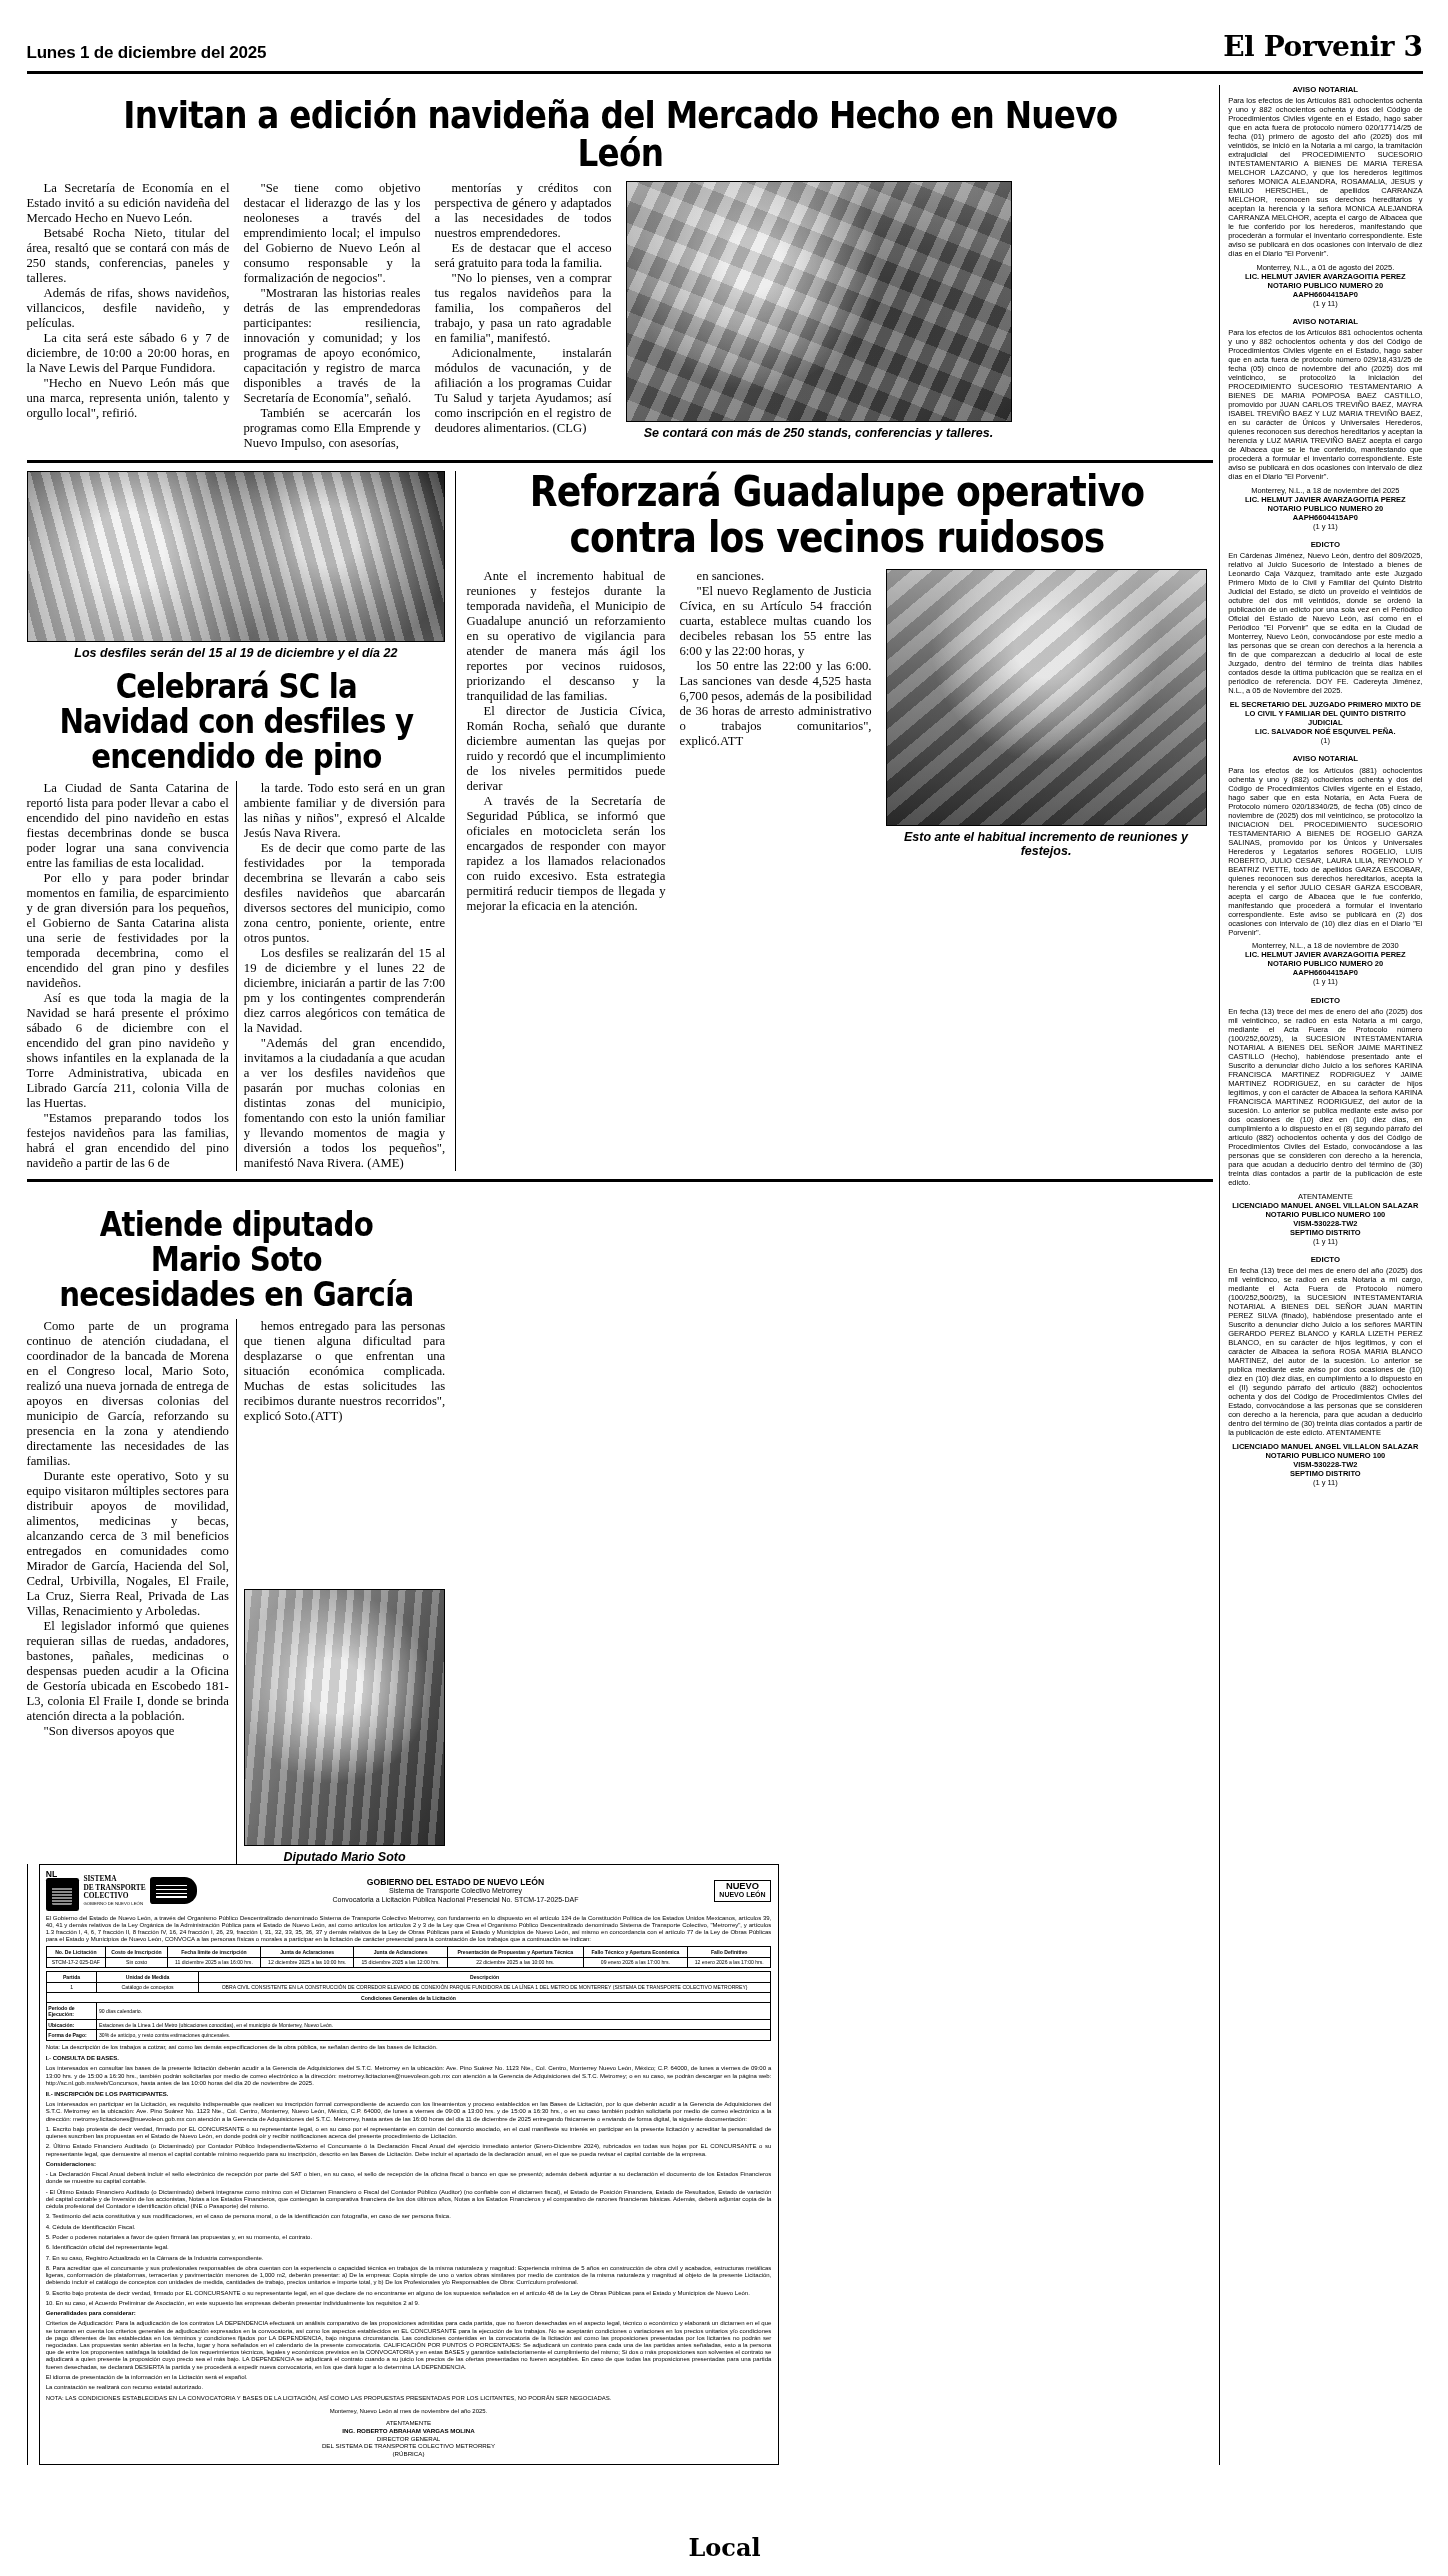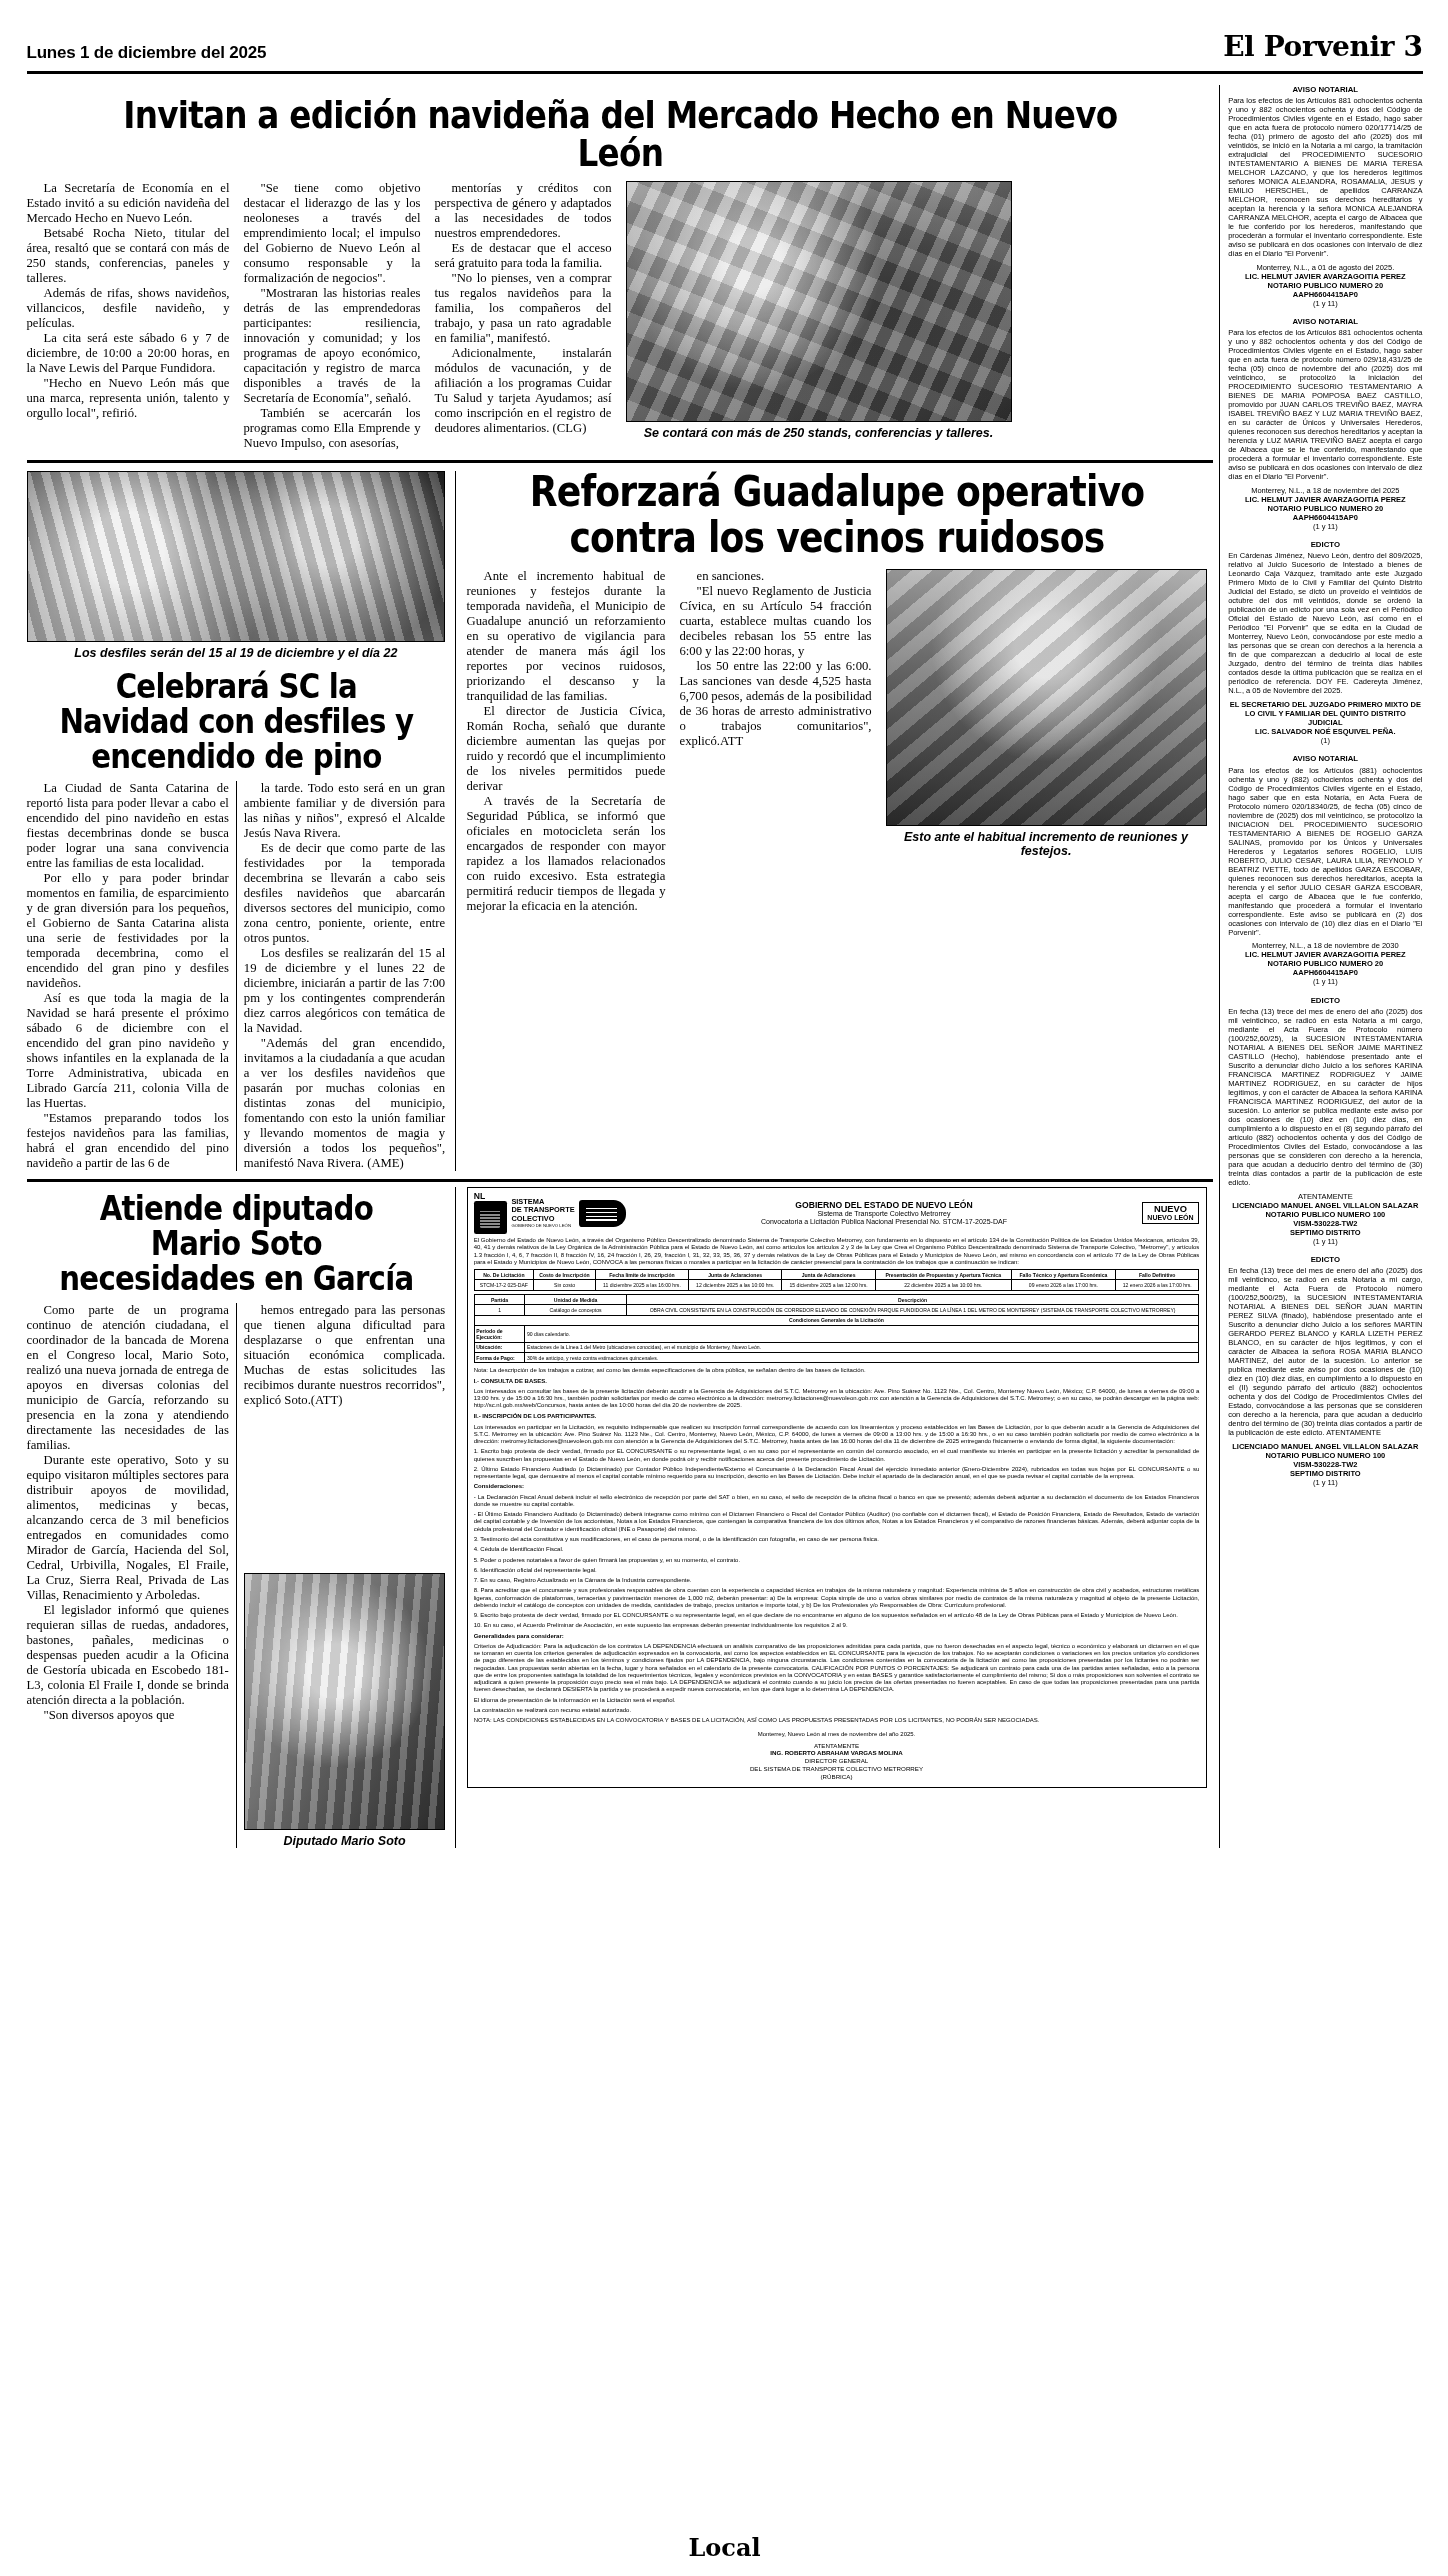--- a/index.html
+++ b/index.html
@@ -89,21 +89,21 @@
   .nt-sep { height:4.7px; }
 
   
   .gad { border:1.2px solid #000; background:#fff; padding:4.7px 6.2px 6.2px 6.2px; }
   .gad-head { display:flex; align-items:center; gap:23px; }
   .gad-logo { display:flex; align-items:center; gap:4.7px; }
   .gad-crest { width:33px; height:33px; background:#000; border-radius:2.3px; position:relative; }
   .gad-crest::after{ content:""; position:absolute; left:6.2px; top:7.8px; width:20px; height:18.7px;
      background:repeating-linear-gradient(0deg,#fff 0 1.6px, #000 1.6px 3.1px); opacity:.55; border-radius:1.6px;}
   .gad-nl { font-family:"Liberation Sans", sans-serif; font-weight:bold; font-size:8.6px; line-height:1; }
-  .gad-stc { font-family:Liberation Sans, sans-serif; font-weight:bold; font-size:7.4px; line-height:8.6px; }
+  .gad-stc { font-family:Liberation Serif, serif; font-weight:bold; font-size:7.4px; line-height:8.6px; }
   .gad-sub { font-family:"Liberation Sans", sans-serif; font-size:4.3px; line-height:5.5px; }
   .gad-metro { width:47px; height:26.5px; background:#000; border-radius:3.1px 12.5px 12.5px 3.1px; position:relative;}
   .gad-metro::after{content:""; position:absolute; left:6.2px; top:5.5px; width:31px; height:15.6px;
      background:repeating-linear-gradient(0deg,#fff 0 1.6px,#000 1.6px 3.9px); }
   .gad-center { flex:1; text-align:center; }
   .gad-t1 { font-family:"Liberation Sans", sans-serif; font-weight:bold; font-size:8.6px; }
   .gad-t2 { font-family:"Liberation Sans", sans-serif; font-size:7px; line-height:8.6px;}
   .gad-nlbox { border:0.8px solid #000; padding:1.6px 4.7px; text-align:center; }
   .gad-nlbox .a { font-family:"Liberation Sans", sans-serif; font-weight:bold; font-size:9.3px; line-height:9.3px;}
   .gad-nlbox .b { font-family:"Liberation Sans", sans-serif; font-weight:bold; font-size:7px; line-height:7.8px;}
@@ -205,21 +205,21 @@
             <div class="col" style="width:328px;">
               <div class="photo ph3" style="height:257px;"></div>
               <div class="cap">Esto ante el habitual incremento de reuniones y festejos.</div>
             </div>
           </div>
         </div>
       </div>
 
       <div class="rule-thick" style="margin:7.8px 0 0 0;"></div>
 
-      <div style="display:flex; margin-top:5px;">
+      <div style="display:flex; margin-top:21px;flex-direction:column;">
 
         <div style="width:428px; padding-right:9.3px;">
           <div class="hl hl-lg" style="margin:4.7px 0 7.8px 0;">Atiende diputado Mario Soto necesidades en García</div>
           <div class="cols">
             <div class="col" style="width:210px;">
               <p class="body">Como parte de un programa continuo de atención ciudadana, el coordinador de la bancada de Morena en el Congreso local, Mario Soto, realizó una nueva jornada de entrega de apoyos en diversas colonias del municipio de García, reforzando su presencia en la zona y atendiendo directamente las necesidades de las familias.</p>
               <p class="body">Durante este operativo, Soto y su equipo visitaron múltiples sectores para distribuir apoyos de movilidad, alimentos, medicinas y becas, alcanzando cerca de 3 mil beneficios entregados en comunidades como Mirador de García, Hacienda del Sol, Cedral, Urbivilla, Nogales, El Fraile, La Cruz, Sierra Real, Privada de Las Villas, Renacimiento y Arboledas.</p>
               <p class="body">El legislador informó que quienes requieran sillas de ruedas, andadores, bastones, pañales, medicinas o despensas pueden acudir a la Oficina de Gestoría ubicada en Escobedo 181-L3, colonia El Fraile I, donde se brinda atención directa a la población.</p>
               <p class="body">"Son diversos apoyos que</p>
             </div>

